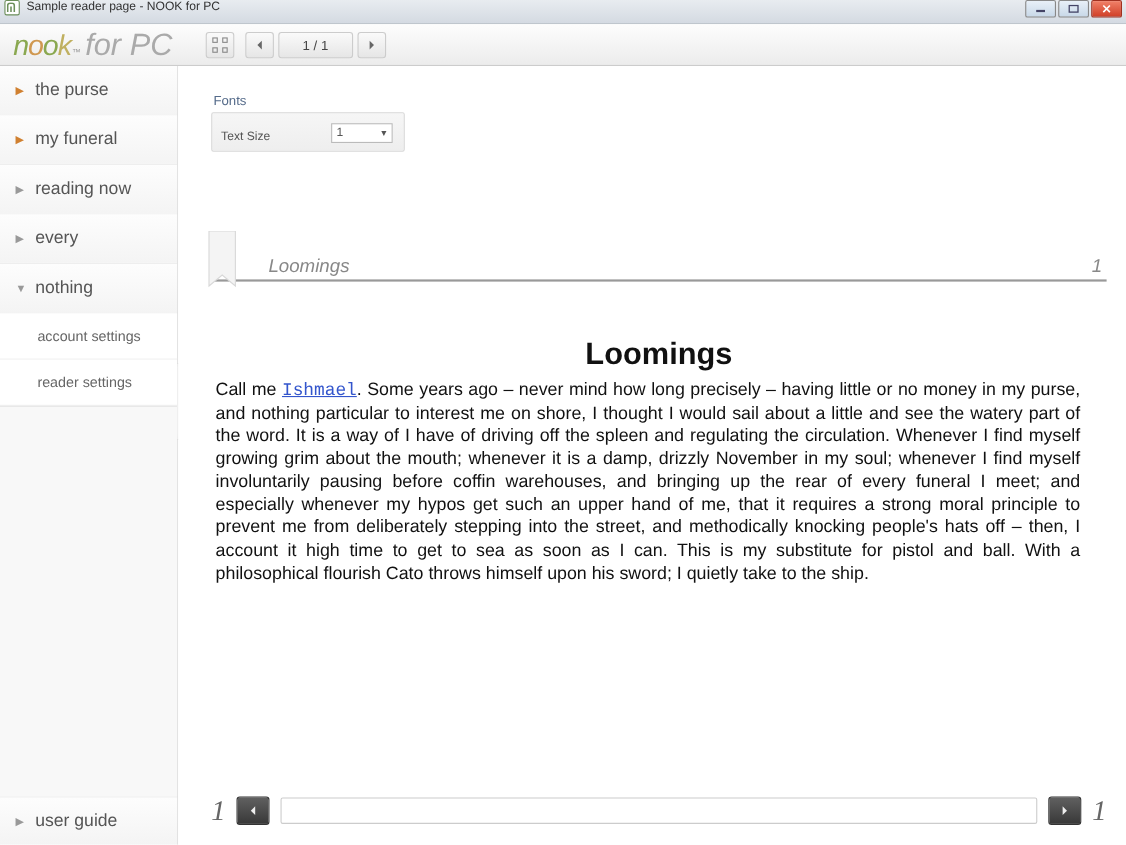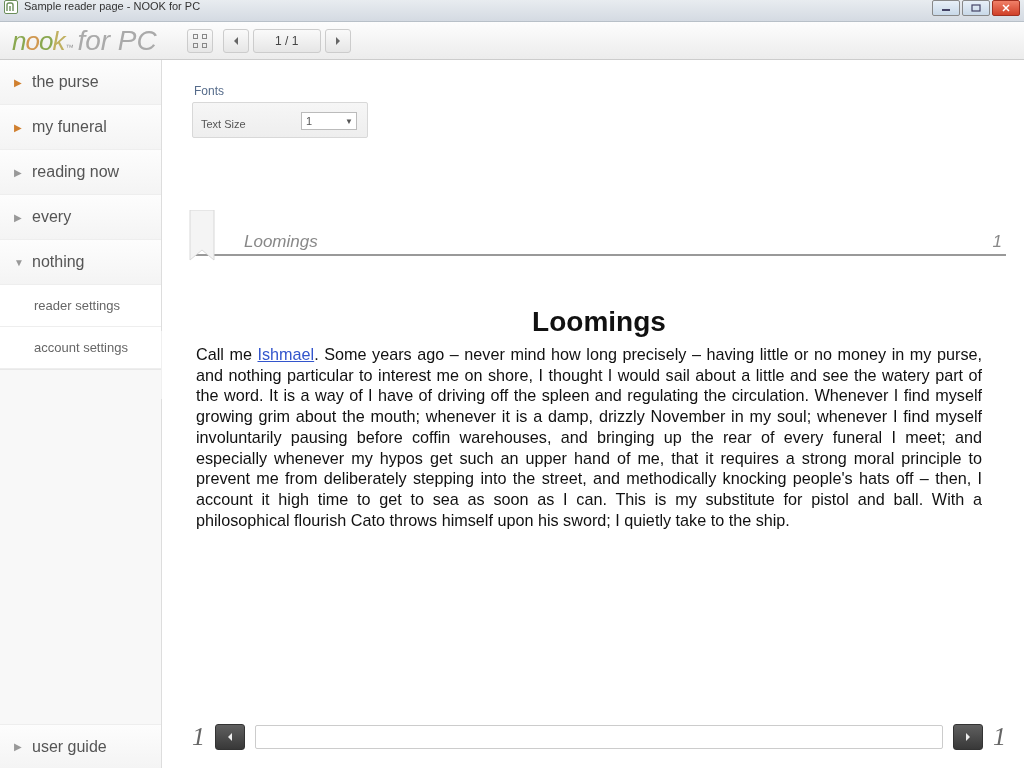--- a/index.html
+++ b/index.html
@@ -64,21 +64,21 @@
 
 .page-hdr { margin-top: 94px; position: relative; }
 .ribbon { position: absolute; left: -6px; top: -22px; }
 .ribbon svg { width: 32px; height: 60px; }
 .hdr-line { border-bottom: 2px solid #999; display: flex; align-items: baseline; padding-left: 52px; padding-right: 4px; padding-bottom: 2px; }
 .hdr-chap { font-style: italic; color: #888; font-size: 17px; }
 .hdr-page { margin-left: auto; font-style: italic; color: #888; font-size: 17px; }
 
 .book-title { text-align: center; font-size: 28px; font-weight: bold; color: #111; margin-top: 50px; font-family: Verdana, sans-serif; }
 .book-text { margin-top: 6px; font-size: 16.2px; color: #111; text-align: justify; line-height: 1.28; font-family: Verdana, Geneva, sans-serif; padding: 0 24px 0 4px; }
-.book-text a { color: #3355cc; text-decoration: underline; }
+.book-text a { color: #3355cc; text-decoration: underline; font-family: Liberation Mono, monospace; }
 
 .bottom-nav { position: absolute; bottom: 16px; left: 30px; right: 18px; display: flex; align-items: center; gap: 10px; }
 .bn-num { font-size: 26px; font-style: italic; color: #666; font-family: Georgia, serif; }
 .bn-btn { width: 30px; height: 26px; background: linear-gradient(#606060, #383838); border: 1px solid #333; border-radius: 3px; display: flex; align-items: center; justify-content: center; cursor: pointer; }
 .bn-btn svg { width: 10px; height: 10px; fill: #eee; }
 .bn-track { flex: 1; height: 24px; border: 1px solid #ccc; border-radius: 2px; background: #fff; }
 </style>
 </head>
 <body>
 
@@ -155,24 +155,24 @@
       </div>
     <div class="side-item grey">
         <span class="arrow">▶</span>
         <span>every</span>
       </div>
     <div class="side-item down">
         <span class="arrow">▼</span>
         <span>nothing</span>
       </div>
     <div class="side-sub">
+        <span>account settings</span>
+      </div>
+    <div class="side-sub">
         <span>reader settings</span>
-      </div>
-    <div class="side-sub">
-        <span>account settings</span>
       </div>
     <div class="side-spacer"></div>
     <div class="side-bottom">
         <span class="arrow">▶</span>
         <span>user guide</span>
       </div>
     <div class="collapse-handle">‹</div>
   </div>
 
   <div class="content">

